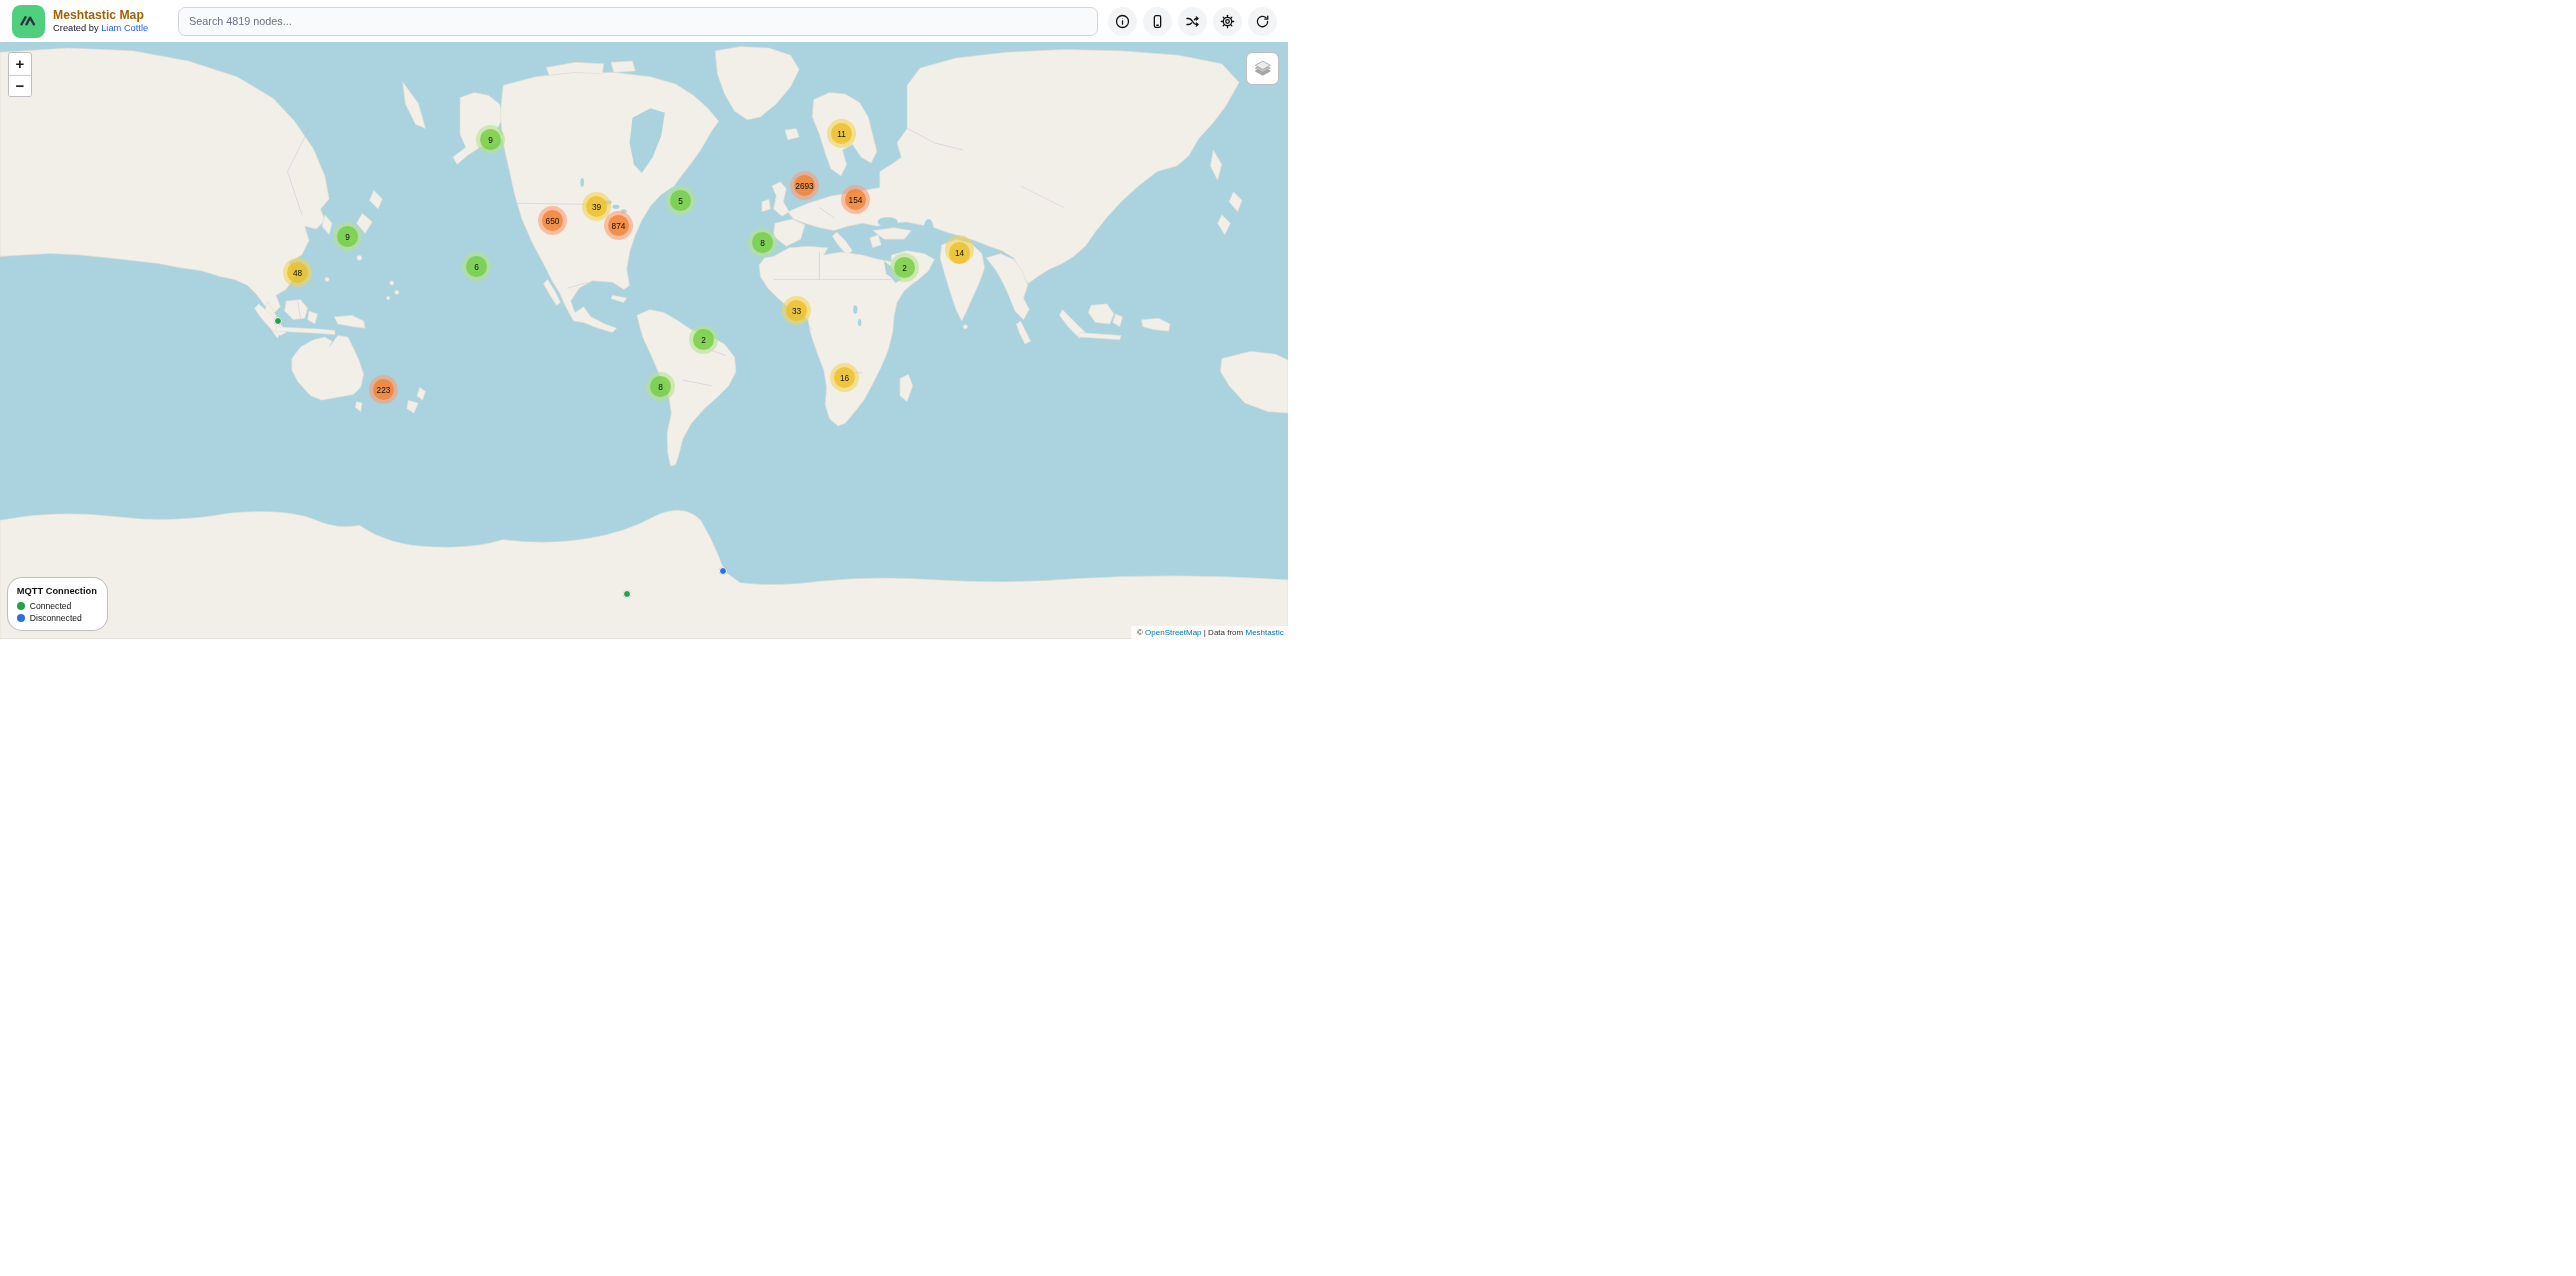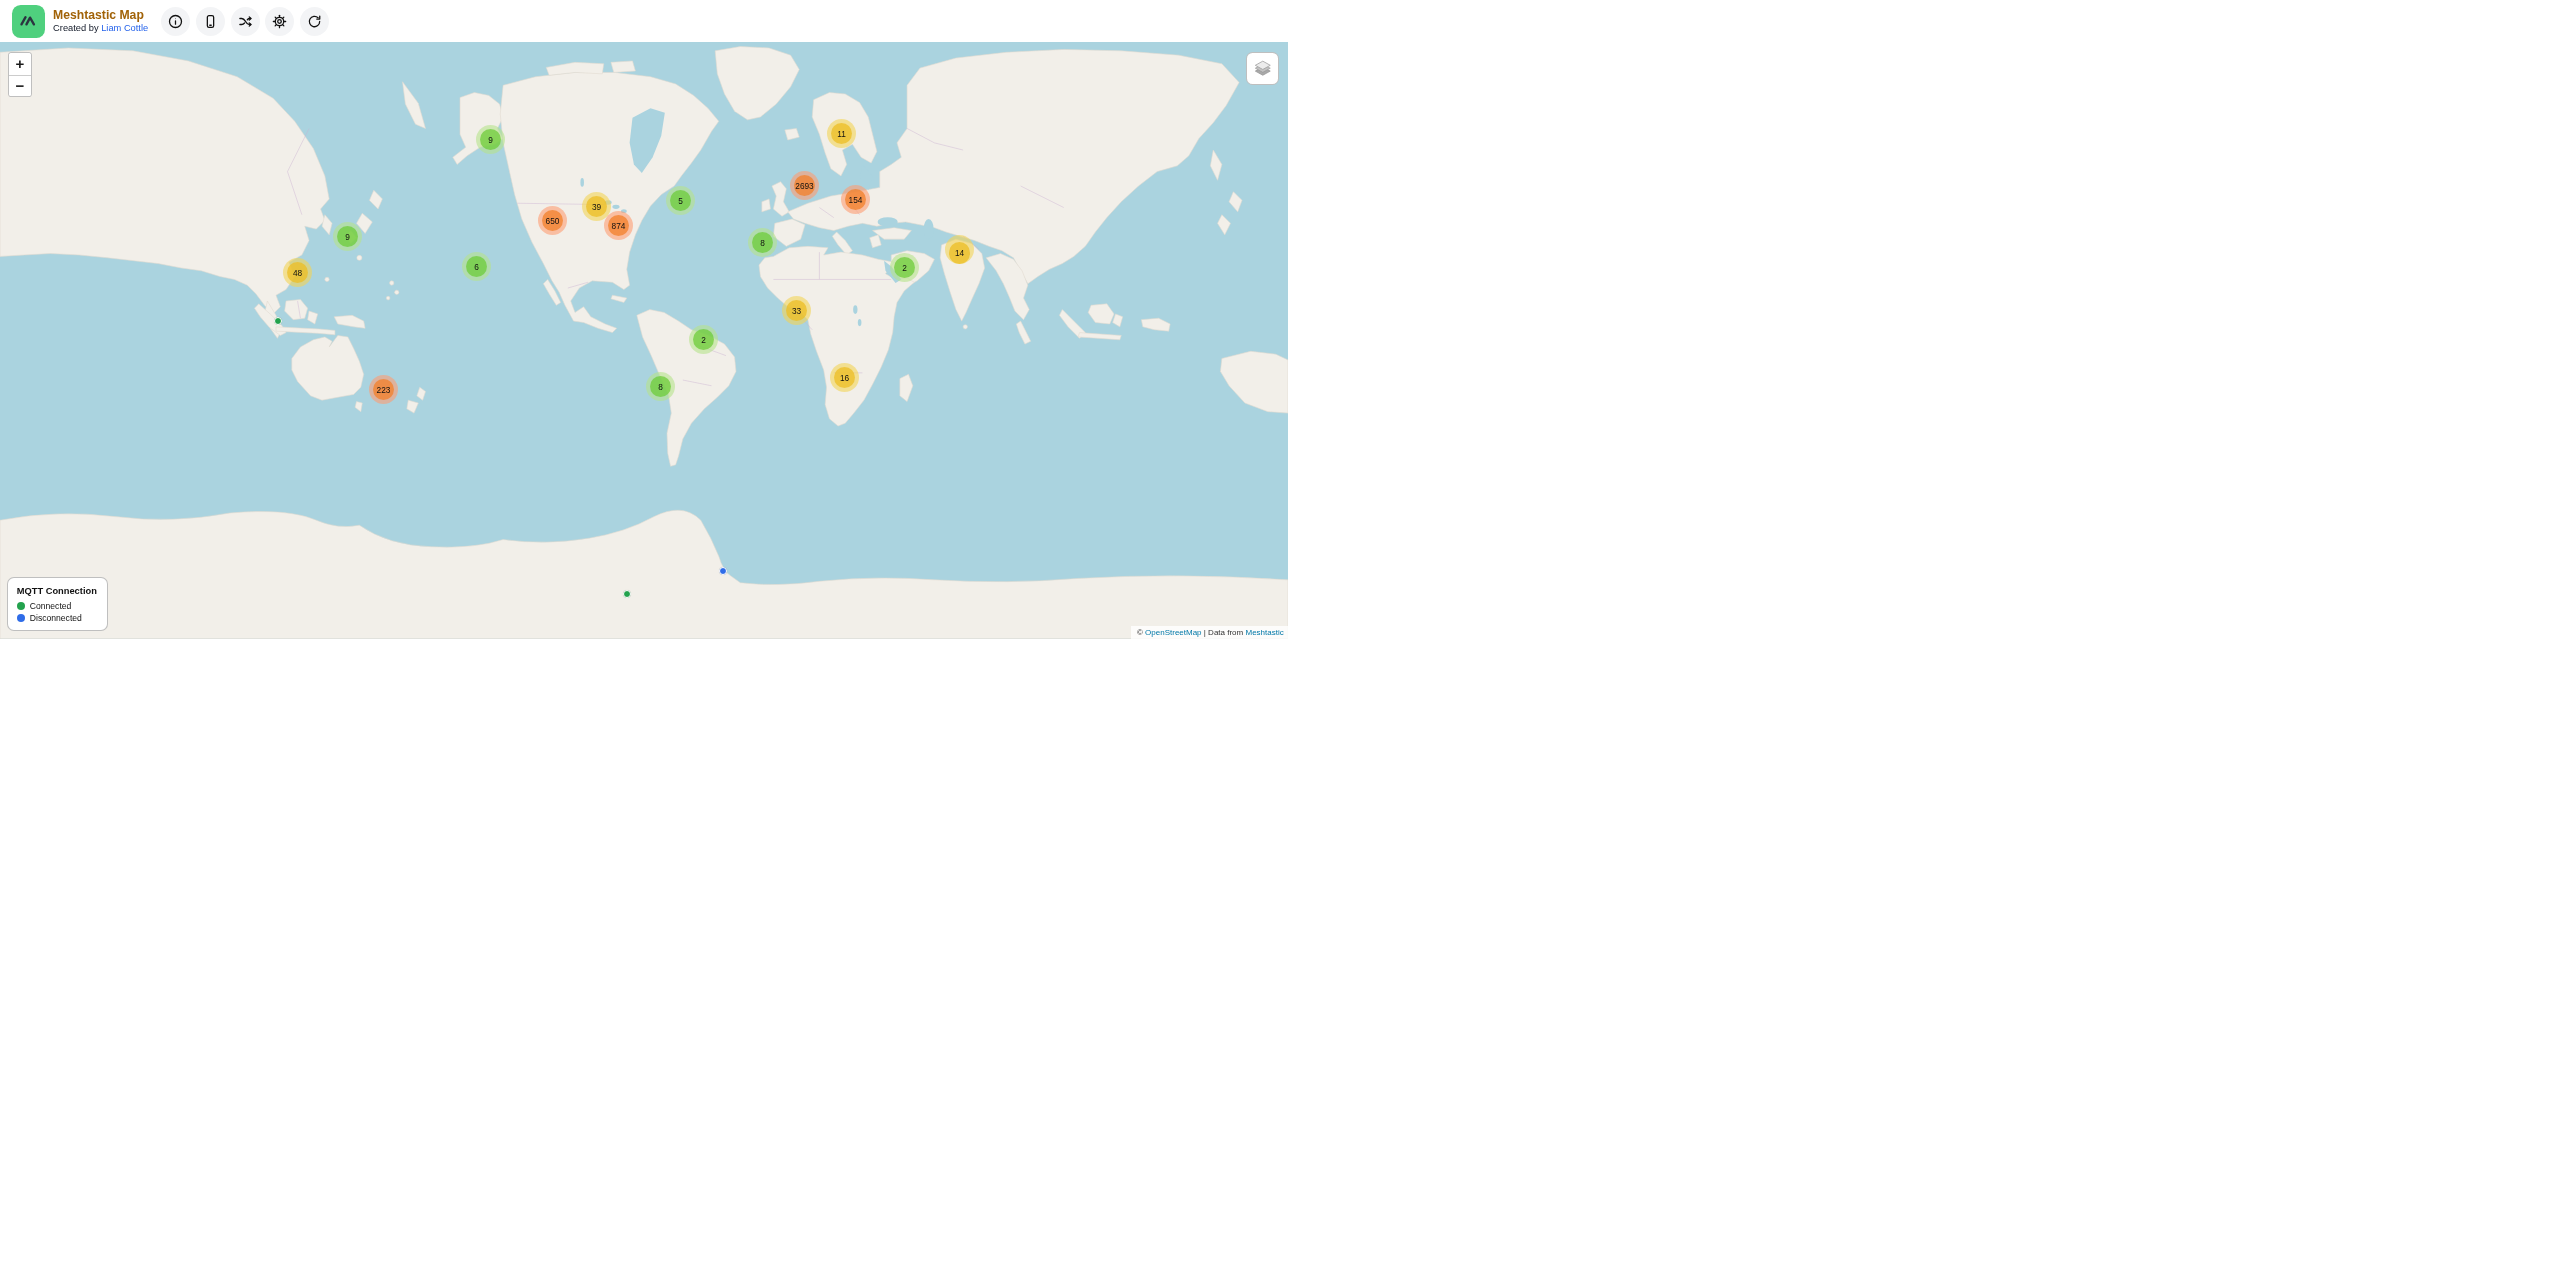--- a/index.html
+++ b/index.html
@@ -50,21 +50,21 @@
   .cluster-inner { width:21.6px; height:21.6px; border-radius:50%;
     display:flex; align-items:center; justify-content:center; }
   .cluster-inner span { font-size:8.3px; color:#111; }
 
   
   .dot { position:absolute; width:8px; height:8px; border:1.8px solid #fff;
     border-radius:50%; cursor:pointer; z-index:9; box-shadow:0 0 0.7px rgba(0,0,0,.2); }
 
   
   .legend { position:absolute; left:7.2px; bottom:8px; background:#fff;
-    border:1.4px solid rgba(0,0,0,0.25); border-radius:7px; padding:7.2px 10px 7.2px 8.6px;
+    border:1.4px solid rgba(0,0,0,0.25); border-radius:15px; padding:7.2px 10px 7.2px 8.6px;
     z-index:30; min-width:92px; }
   .legend-title { font-size:9.3px; font-weight:700; color:#111; margin-bottom:5px; }
   .legend-row { display:flex; align-items:center; gap:5px; margin-top:2.2px; }
   .legend-dot { width:8px; height:8px; border-radius:50%; flex:0 0 auto; }
   .legend-label { font-size:8.6px; color:#111; }
 
   
   .attribution { position:absolute; right:0; bottom:0; background:rgba(255,255,255,0.8);
     padding:1.4px 4.3px 2.2px 5.8px; font-size:8px; color:#333; z-index:30; white-space:nowrap; }
   .attribution a { color:#0078A8; text-decoration:none; }
@@ -75,20 +75,23 @@
 <div class="header">
   <div class="logo">
     <svg width="21.6" height="21.6" viewBox="0 0 24 24" fill="none" stroke="#2b3440" stroke-width="2.6" stroke-linecap="round" stroke-linejoin="round">
       <path d="M5 16 L9.5 8"></path>
       <path d="M10.5 16 L14.5 8.5 L18.8 16"></path>
     </svg>
   </div>
   <div class="title-block">
     <div class="app-title">Meshtastic Map</div>
     <div class="byline"><span>Created by</span> <a href="#">Liam Cottle</a></div>
+  </div>
+  <div class="search-wrap">
+    <input class="search-input" type="text" value="" placeholder="Search 4819 nodes..." style="">
   </div>
   <div class="hbtns">
     <button class="hbtn">
       <span>
         <svg width="15" height="15" viewBox="0 0 20 20" fill="none" stroke="#111" stroke-width="1.7" stroke-linecap="round">
           <circle cx="10" cy="10" r="8"></circle>
             <line x1="10" y1="9.2" x2="10" y2="13.6"></line>
             <circle cx="10" cy="6.3" r="0.6" fill="#111" stroke="none"></circle>
         </svg>
       </span>

